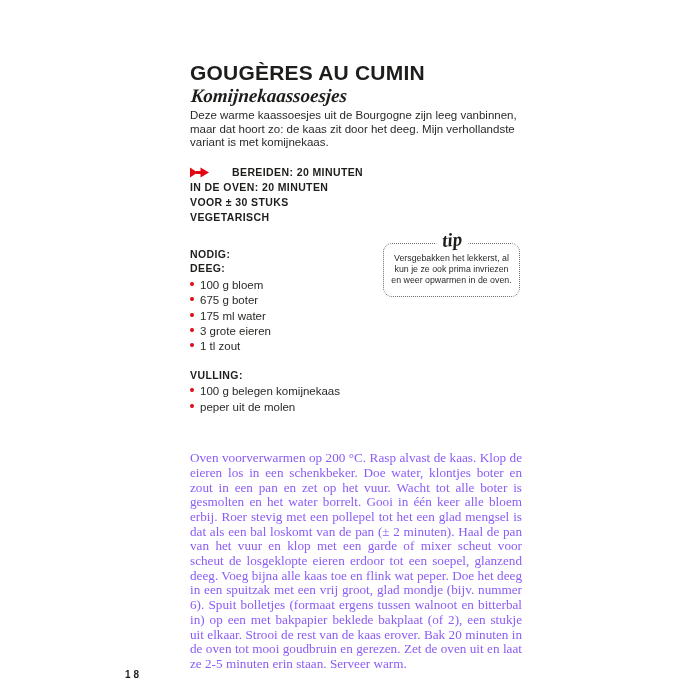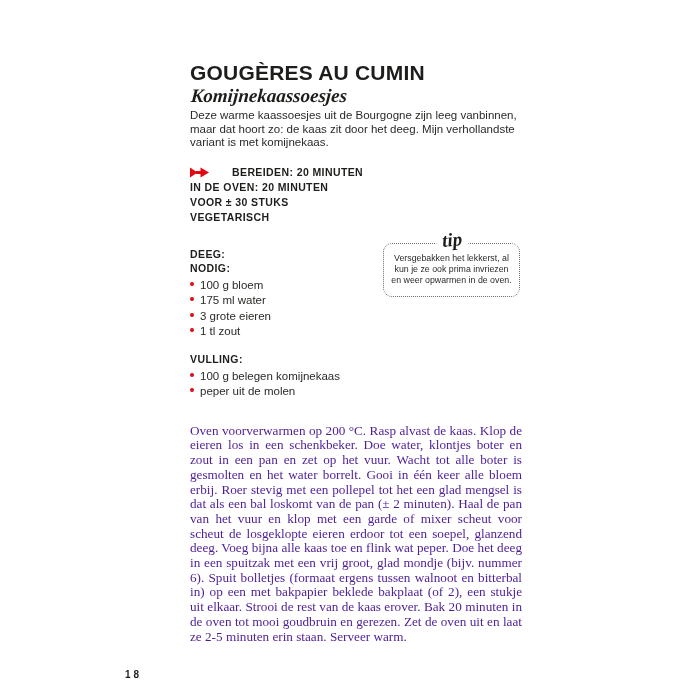--- a/index.html
+++ b/index.html
@@ -103,26 +103,26 @@
     color: #1d1d1b;
   }
   .tip-text {
     padding: 9px 7px 0 7px;
     font-size: 8.8px;
     line-height: 11px;
     text-align: center;
     color: #2a2a28;
   }
   .instructions {
-    margin-top: 24px;
+    margin-top: 36px;
     font-family: "Liberation Serif", serif;
     font-size: 13.2px;
     line-height: 14.7px;
     text-align: justify;
-    color: #4c1d95;
+    color: #8b5cf6;
     width: 332px;
   }
   .page-number {
     position: absolute;
     left: 125px;
     top: 669px;
     font-weight: 700;
     font-size: 10px;
     letter-spacing: 3px;
     color: #1d1d1b;
@@ -150,27 +150,31 @@
           </svg>
         </span>
         <span>BEREIDEN: 20 MINUTEN</span>
       </div>
       <div class="meta-line">IN DE OVEN: 20 MINUTEN</div>
       <div class="meta-line">VOOR ± 30 STUKS</div>
       <div class="meta-line">VEGETARISCH</div>
     </div>
 
     <div class="ingredients">
+      <div class="ing-heading">NODIG:</div>
+
       <div class="ing-heading">DEEG:</div>
-
-      <div class="ing-heading">NODIG:</div>
       <ul class="ing-list">
         <li>
             <span class="bullet"></span>
             <span>100 g bloem</span>
+          </li>
+        <li>
+            <span class="bullet"></span>
+            <span>675 g boter</span>
           </li>
         <li>
             <span class="bullet"></span>
             <span>175 ml water</span>
           </li>
         <li>
             <span class="bullet"></span>
             <span>3 grote eieren</span>
           </li>
         <li>

